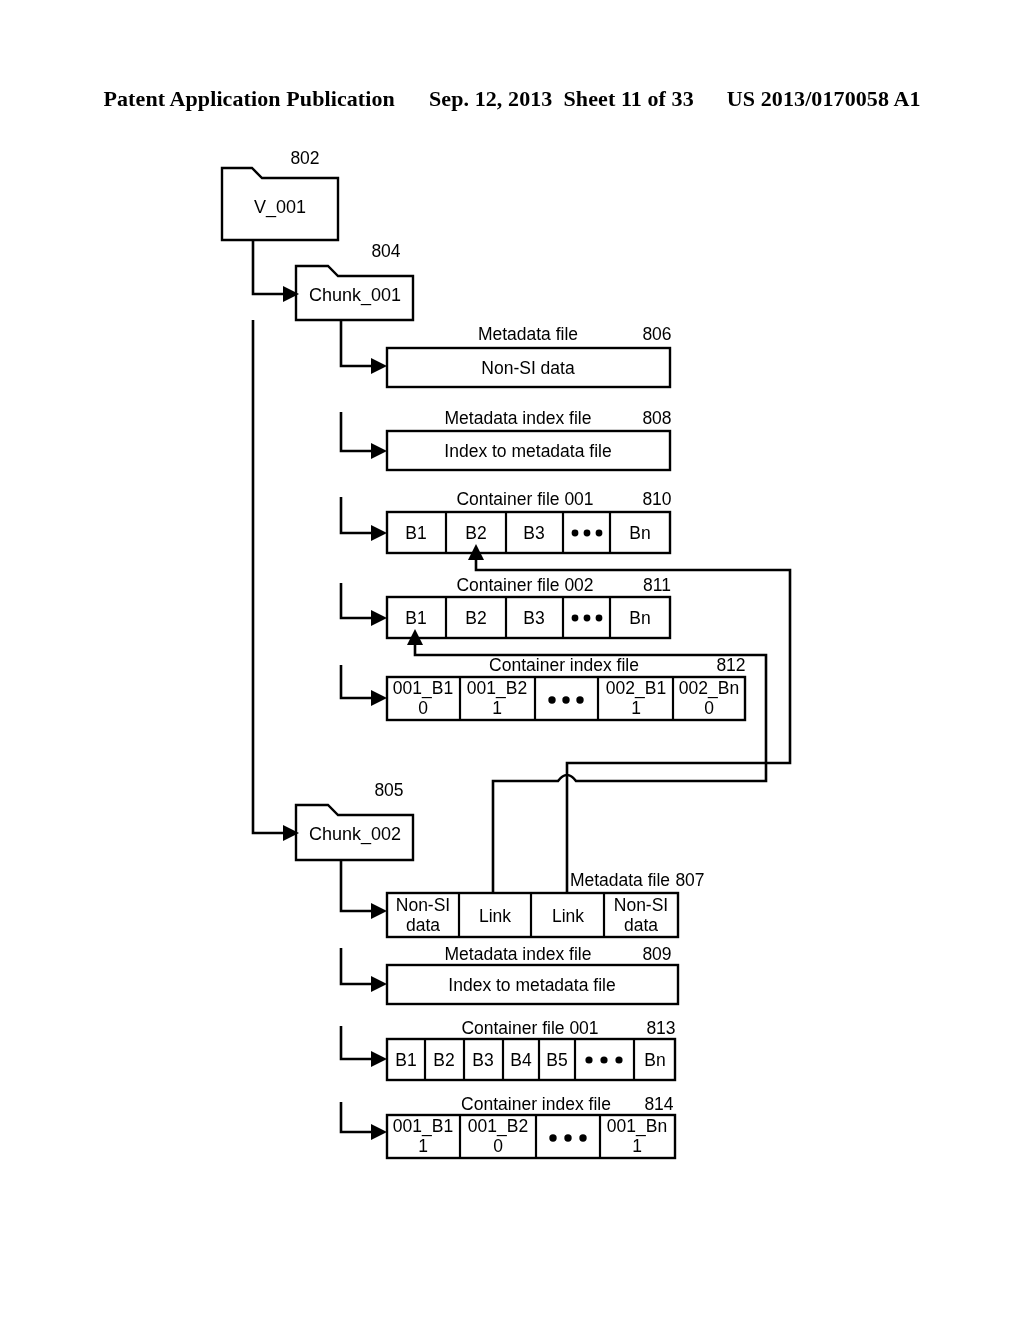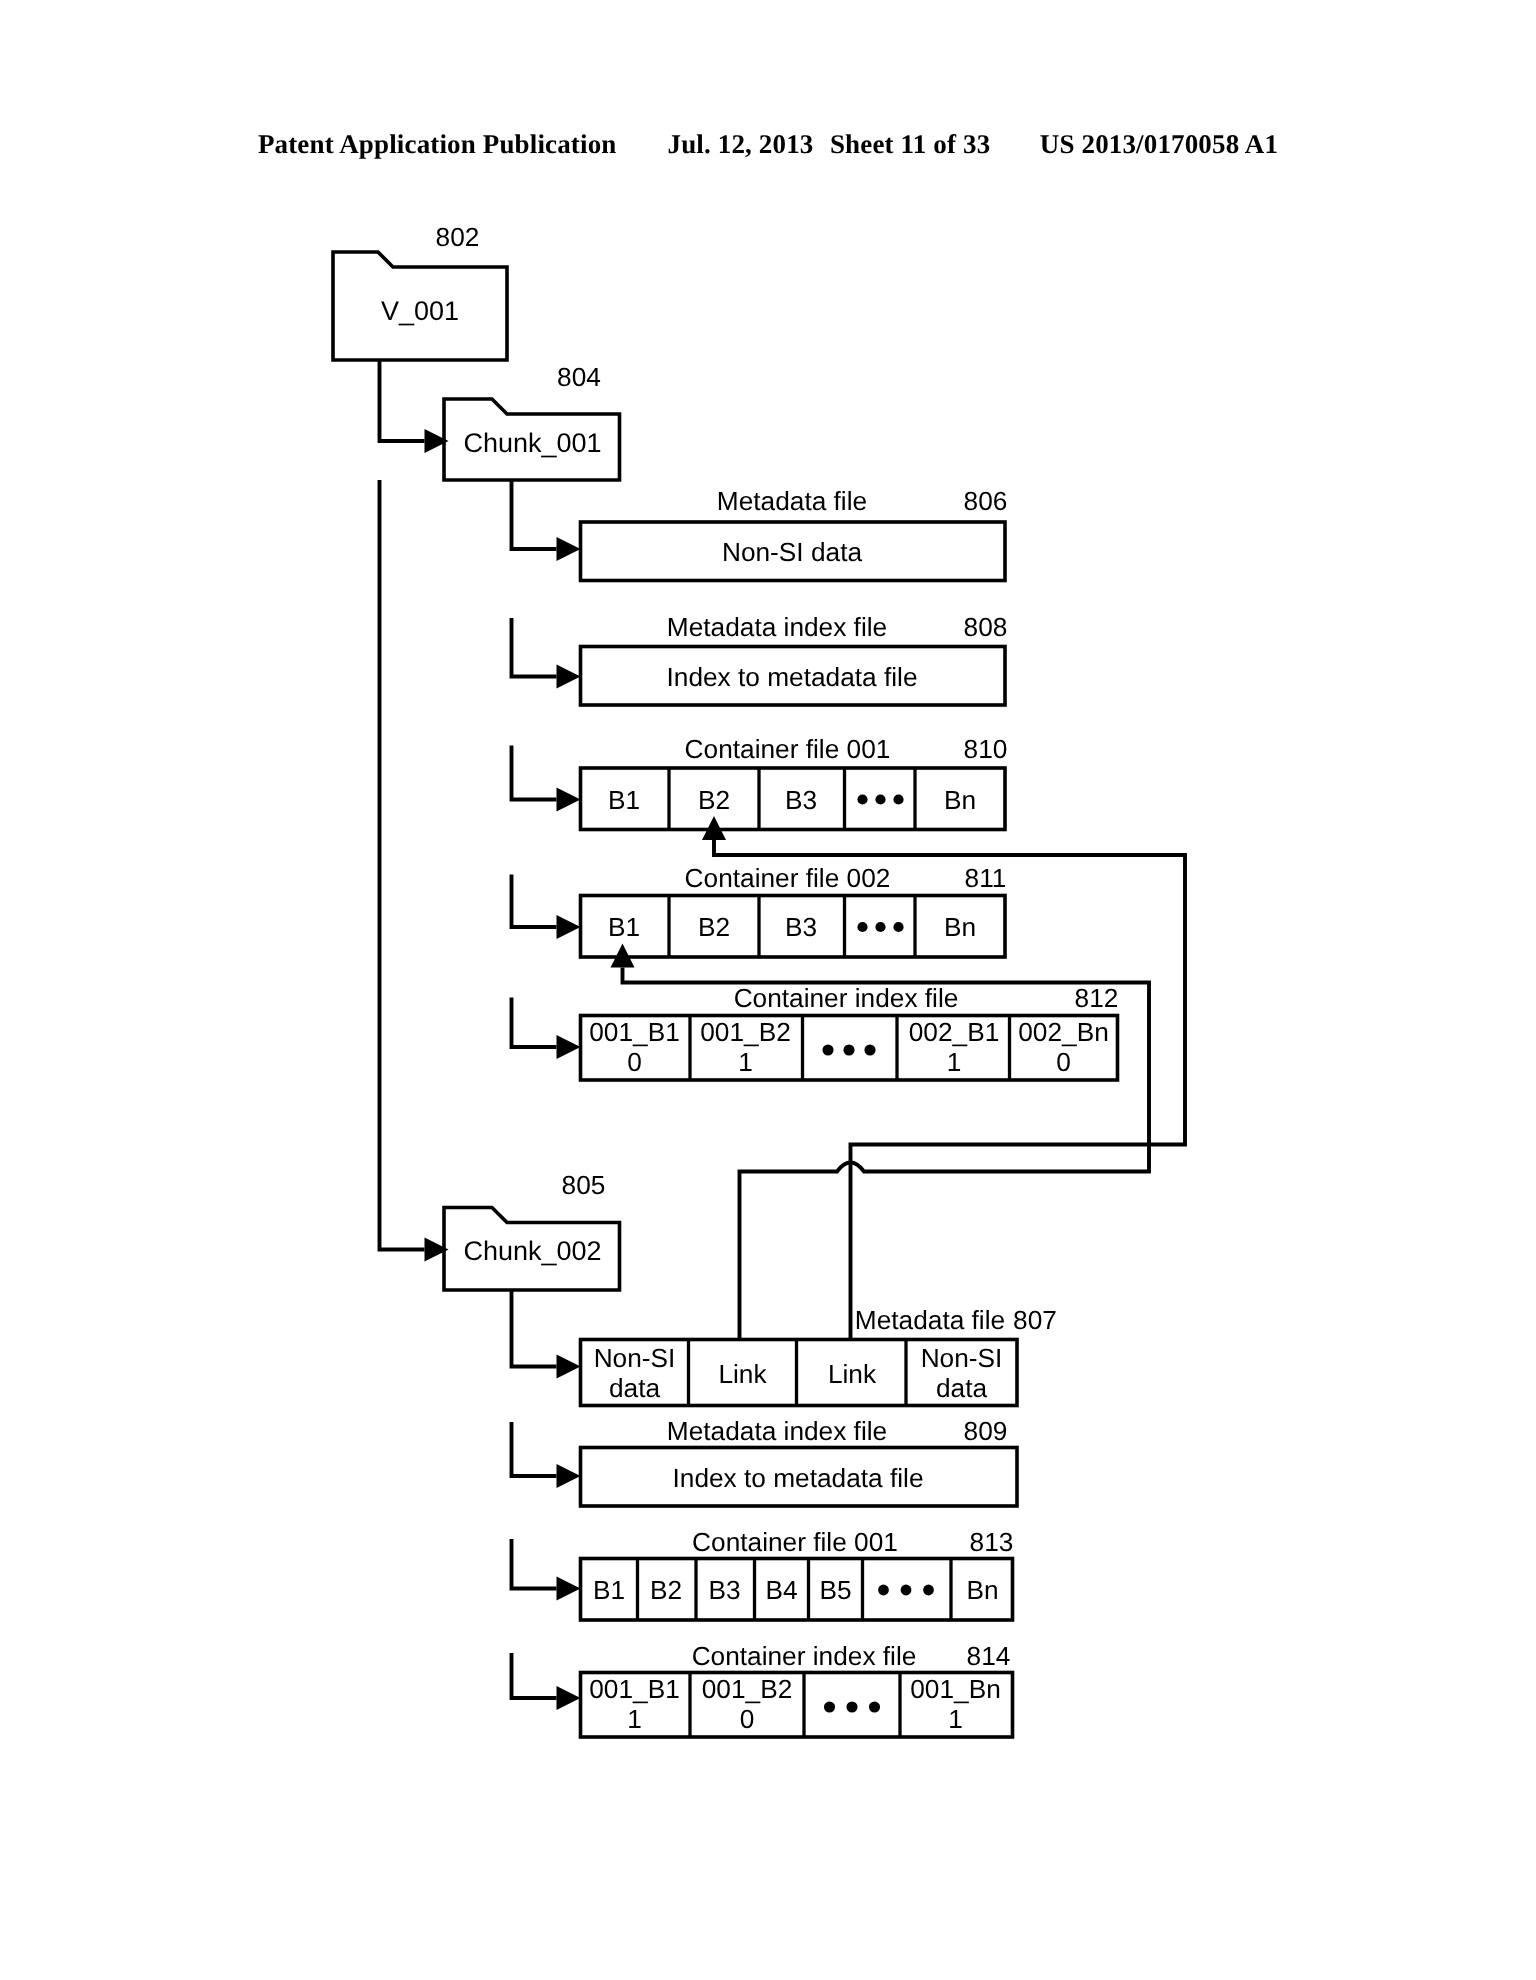--- a/index.html
+++ b/index.html
@@ -25,21 +25,21 @@
   .pub-header {
     position: absolute;
     left: 0;
     top: 86px;
     width: 1024px;
     display: flex;
     justify-content: center;
     align-items: center;
     font-family: "Liberation Serif", serif;
     font-weight: bold;
-    font-size: 18px;
+    font-size: 22px;
     letter-spacing: 0.1px;
     white-space: nowrap;
   }
   .pub-header .h-pub   { margin-right: 34px; }
   .pub-header .h-date  { margin-right: 11px; }
   .pub-header .h-sheet { margin-right: 33px; }
   .pub-header .h-num   { }
 
   
   .fig-caption {
@@ -77,21 +77,21 @@
                stroke-linecap: butt; stroke-linejoin: miter; }
   .dot       { fill: #000000; }
 </style>
 </head>
 <body>
 
 <div id="page">
 
   <div class="pub-header">
     <span class="h-pub">Patent Application Publication</span>
-    <span class="h-date">Jul. 12, 2013</span>
+    <span class="h-date">Sep. 12, 2013</span>
     <span class="h-sheet">Sheet 11 of 33</span>
     <span class="h-num">US 2013/0170058 A1</span>
   </div>
 
   <svg id="diagram" viewBox="0 0 1024 1320">
 
     <g>
       <path class="box-fill" d="M222,181 L222,240 L338,240 L338,178 L262,178 L252,168 L222,168 Z"></path>
       <text class="lbl-folder" x="280" y="213" text-anchor="middle">V_001</text>
       <text class="lbl-ref" x="305" y="164" text-anchor="middle">802</text>

